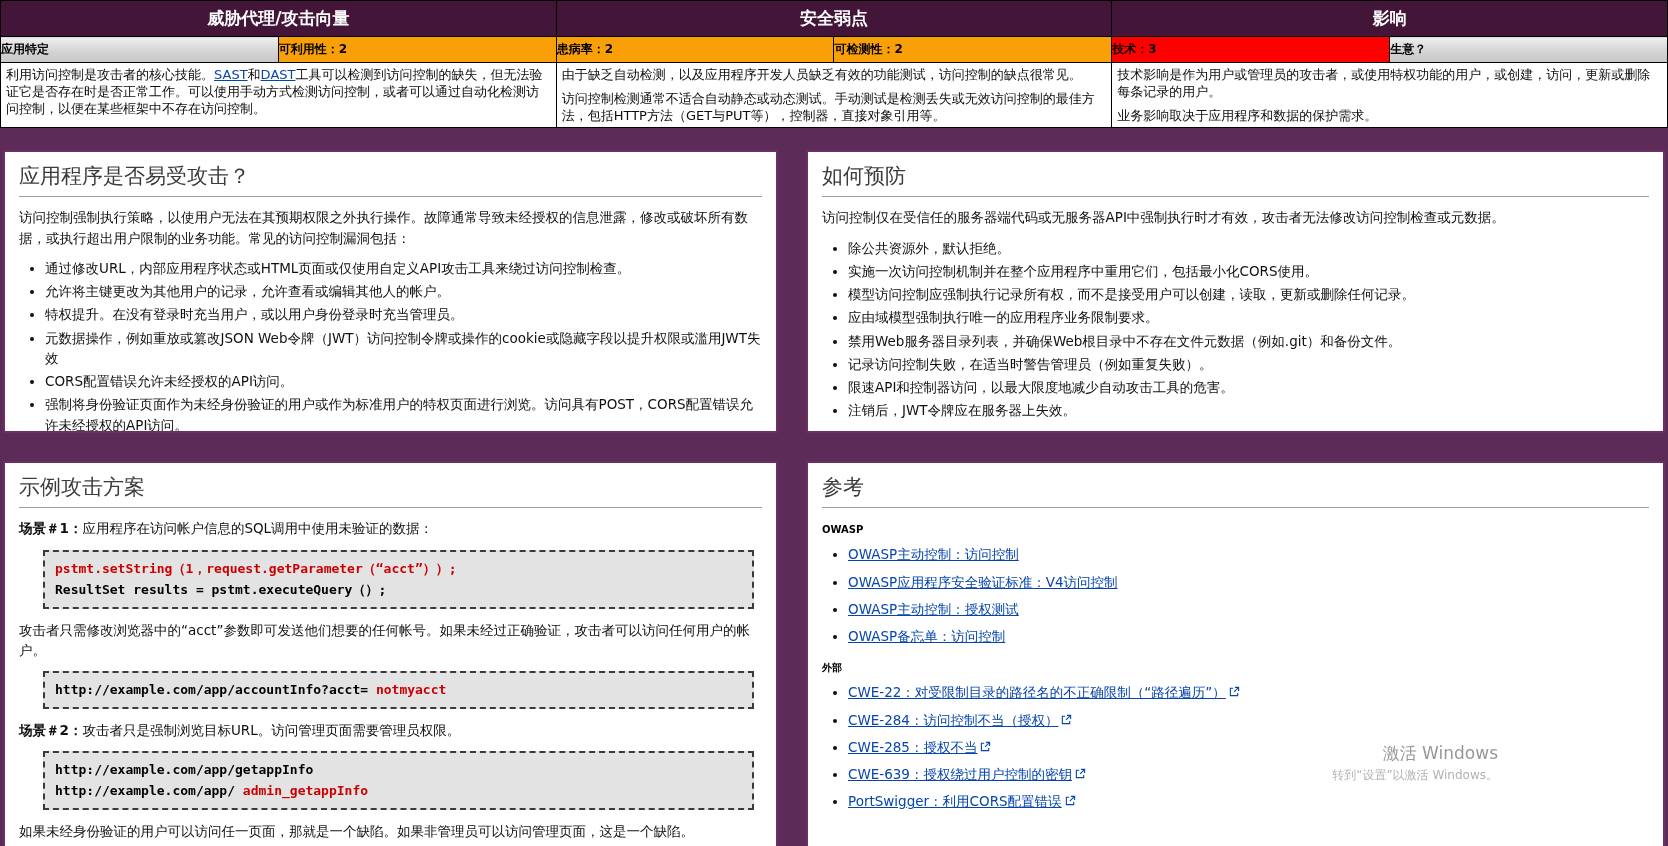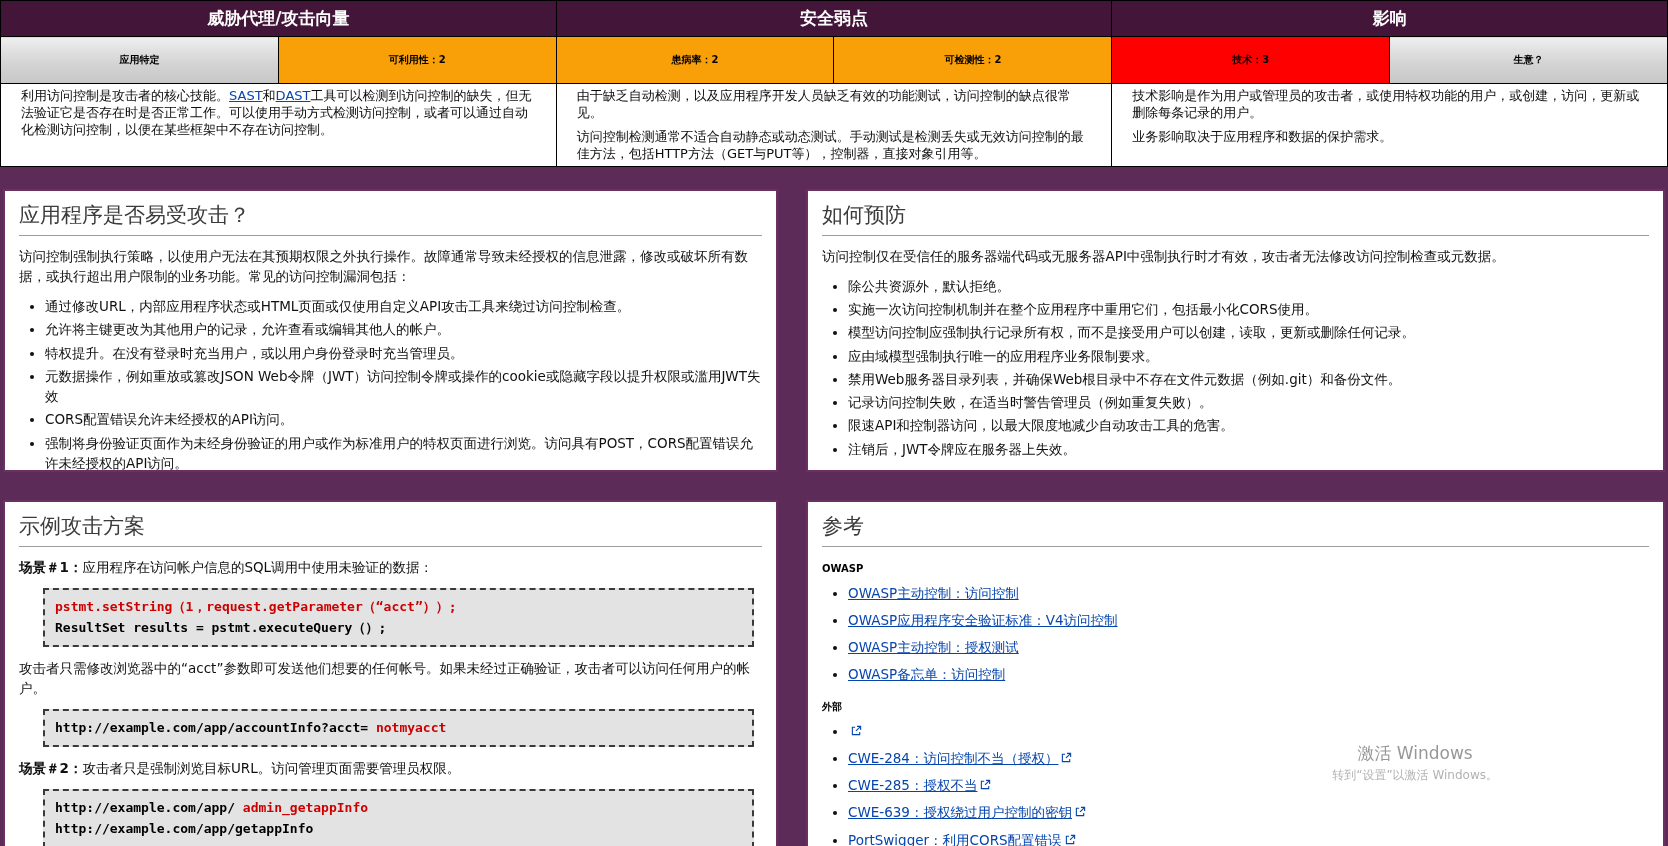--- a/index.html
+++ b/index.html
@@ -22,36 +22,36 @@
   .risk-table th, .risk-table td { border: 1px solid #000; }
   .group-header {
     background: #431539;
     color: #fff;
     font-size: 17px;
     font-weight: bold;
     text-align: center;
     padding: 6px 0;
   }
   .sub {
-    font-size: 10px;
+    font-size: 12px;
     font-weight: bold;
     color: #000;
-    text-align: center;
-    padding: 16px 0;
+    text-align: left;
+    padding: 4px 0;
   }
   .sub.gray   { background: linear-gradient(180deg,#efefef 0%,#d4d4d4 55%,#c7c7c7 100%); }
   .sub.orange { background: #f9a009; }
   .sub.red    { background: #fe0000; }
   .desc {
     background: #ffffff;
     color: #0d0d0d;
     vertical-align: top;
     font-size: 13px;
     line-height: 1.32;
-    padding: 3px 20px;
+    padding: 3px 5px;
   }
   .desc p { margin: 0 0 7px 0; }
   .desc p:last-child { margin-bottom: 0; }
 
   
   .panels {
     display: grid;
     grid-template-columns: 775px 1fr;
     grid-template-rows: 283px 389px;
     gap: 28px;
@@ -97,21 +97,21 @@
   .refs h3 { font-size: 10px; font-weight: bold; color: #000; margin: 14px 0 4px 0; }
   .refs ul { margin: 6px 0; padding-left: 26px; }
   .refs li { margin: 7px 0; }
   .ext-icon { margin-left: 3px; vertical-align: baseline; }
 
   
   .watermark {
     position: absolute;
     right: 170px;
     bottom: 30px;
-    text-align: center;
+    text-align: right;
     pointer-events: none;
   }
   .watermark .wm1 { font-size: 17px; color: rgba(125,125,125,0.8); }
   .watermark .wm2 { font-size: 12px; color: rgba(125,125,125,0.6); margin-top: 2px; }
 </style>
 </head>
 <body>
 
 <div class="page">
 
@@ -196,40 +196,40 @@
         <div class="code">
           <div><span class="red">pstmt.setString（1，request.getParameter（“acct”））;</span></div>
           <div><span>ResultSet results = pstmt.executeQuery（）;</span></div>
         </div>
         <p>攻击者只需修改浏览器中的“acct”参数即可发送他们想要的任何帐号。如果未经过正确验证，攻击者可以访问任何用户的帐户。</p>
         <div class="code">
           <div><span>http://example.com/app/accountInfo?acct=</span><span class="red"> notmyacct</span></div>
         </div>
         <p><b class="scn">场景＃2：</b><span>攻击者只是强制浏览目标URL。访问管理页面需要管理员权限。</span></p>
         <div class="code">
+          <div><span>http://example.com/app/getappInfo</span></div>
           <div><span>http://example.com/app/ </span><span class="red">admin_getappInfo</span></div>
-          <div><span>http://example.com/app/getappInfo</span></div>
         </div>
         <p>如果未经身份验证的用户可以访问任一页面，那就是一个缺陷。如果非管理员可以访问管理页面，这是一个缺陷。</p>
       </div>
     </section>
 
     <section class="panel refs">
       <h2>参考</h2>
       <div class="body">
         <h3>OWASP</h3>
         <ul>
           <li><a href="#">OWASP主动控制：访问控制</a></li>
           <li><a href="#">OWASP应用程序安全验证标准：V4访问控制</a></li>
           <li><a href="#">OWASP主动控制：授权测试</a></li>
           <li><a href="#">OWASP备忘单：访问控制</a></li>
         </ul>
         <h3>外部</h3>
         <ul>
-          <li><svg class="ext-icon" width="11" height="11" viewBox="0 0 12 12">
+          <li><a href="#">CWE-22：对受限制目录的路径名的不正确限制（“路径遍历”）</a><svg class="ext-icon" width="11" height="11" viewBox="0 0 12 12">
                 <path d="M4.5 2.5 H1.5 V10.5 H9.5 V7.5" fill="none" stroke="#0645ad" stroke-width="1.2"></path>
                 <path d="M6.5 1.5 H10.5 V5.5" fill="none" stroke="#0645ad" stroke-width="1.2"></path>
                 <path d="M10.5 1.5 L5.5 6.5" stroke="#0645ad" stroke-width="1.2"></path>
               </svg></li>
           <li><a href="#">CWE-284：访问控制不当（授权）</a><svg class="ext-icon" width="11" height="11" viewBox="0 0 12 12">
                 <path d="M4.5 2.5 H1.5 V10.5 H9.5 V7.5" fill="none" stroke="#0645ad" stroke-width="1.2"></path>
                 <path d="M6.5 1.5 H10.5 V5.5" fill="none" stroke="#0645ad" stroke-width="1.2"></path>
                 <path d="M10.5 1.5 L5.5 6.5" stroke="#0645ad" stroke-width="1.2"></path>
               </svg></li>
           <li><a href="#">CWE-285：授权不当</a><svg class="ext-icon" width="11" height="11" viewBox="0 0 12 12">

